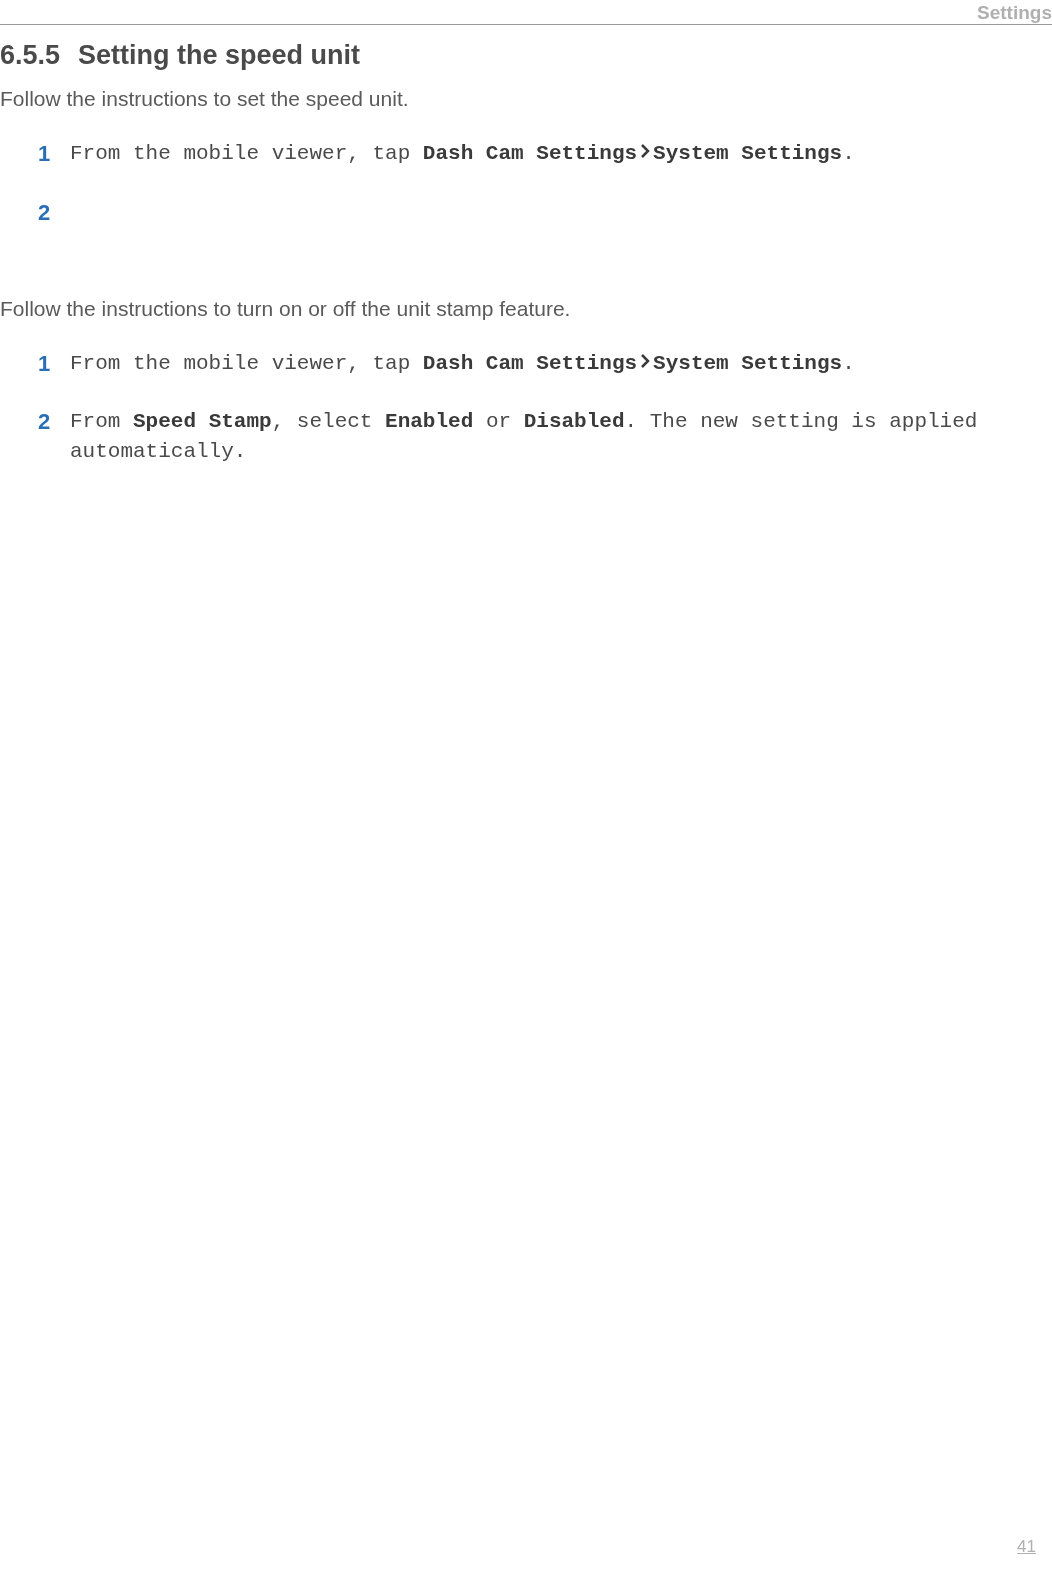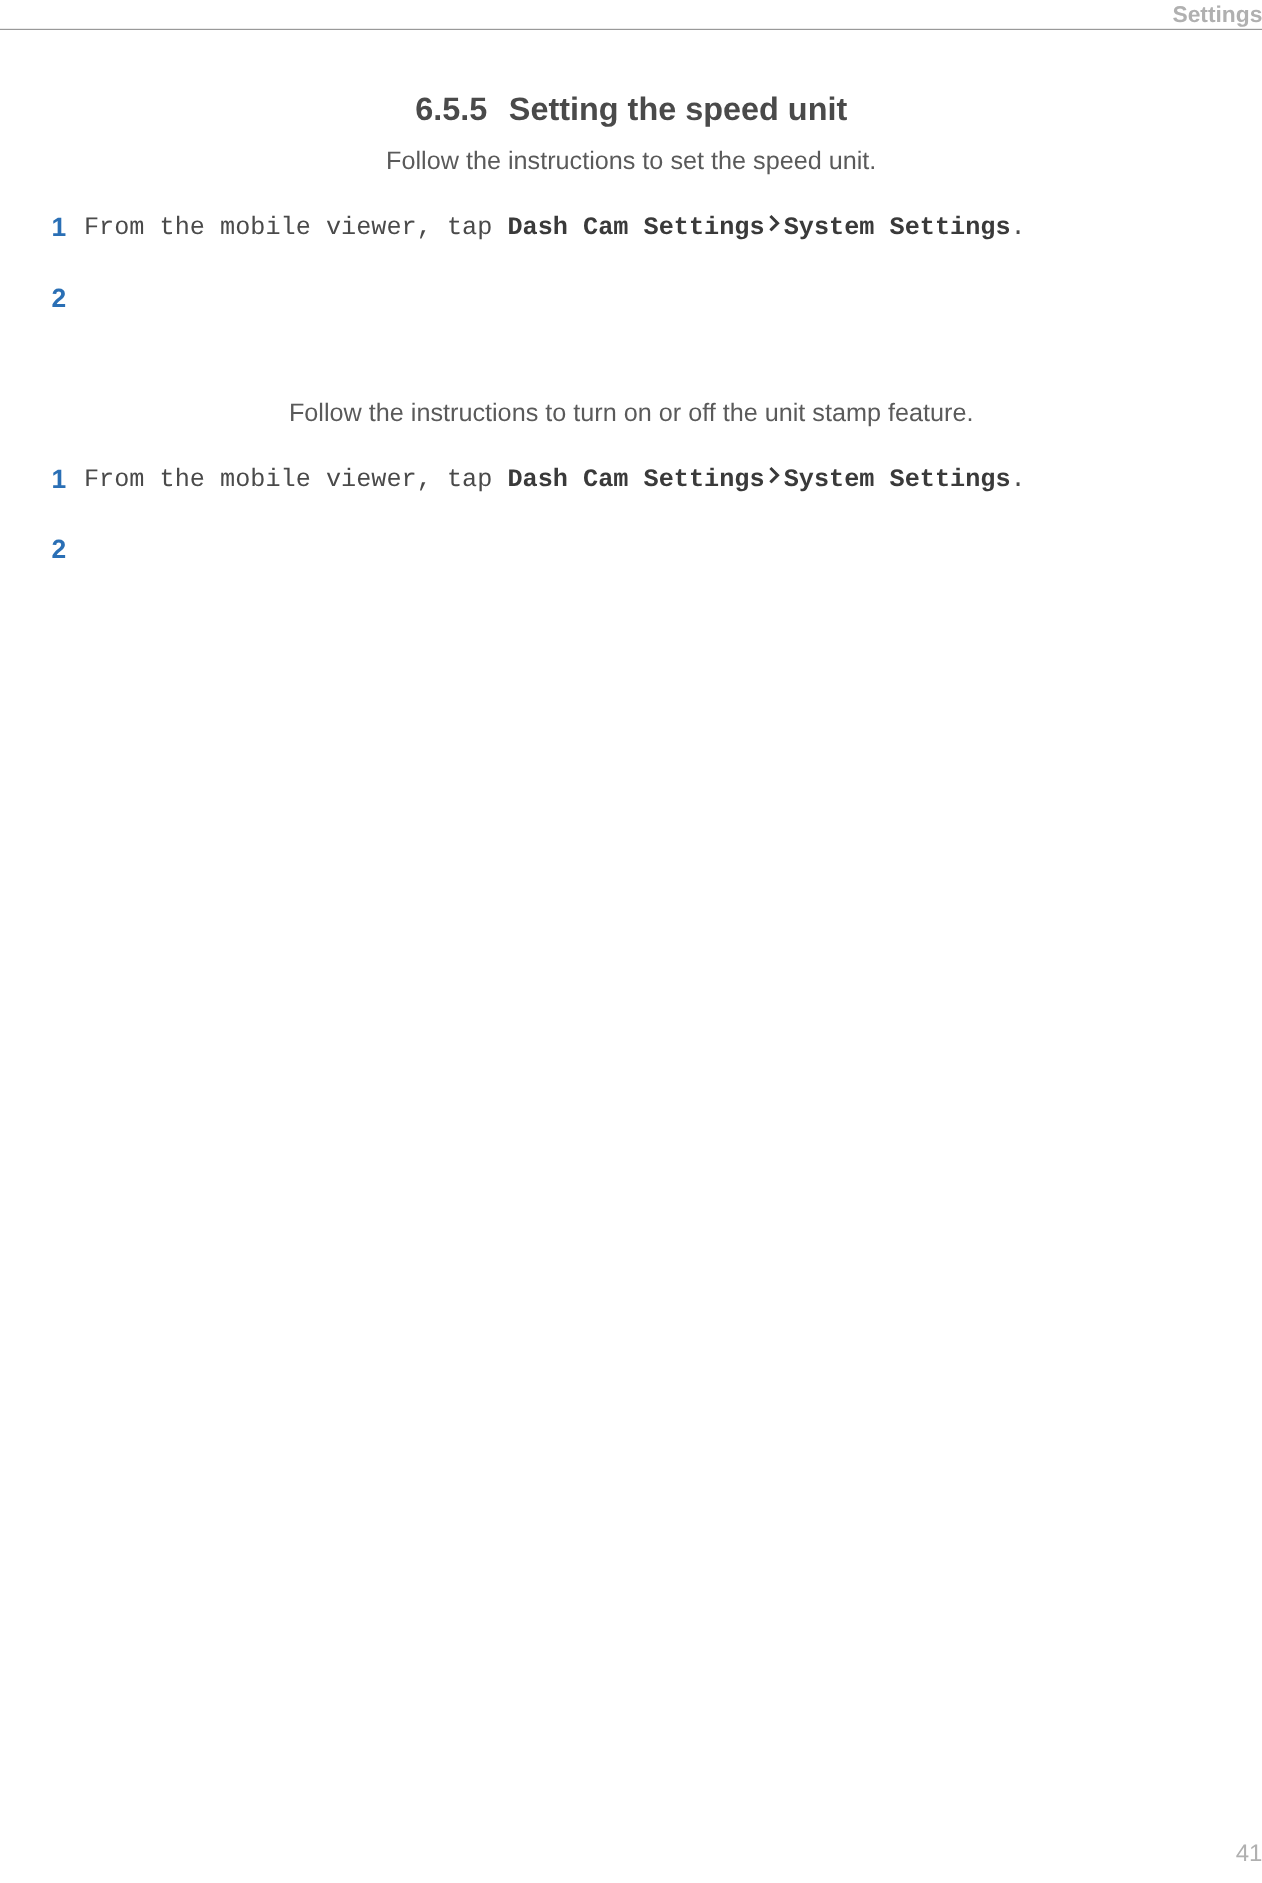--- a/index.html
+++ b/index.html
@@ -21,22 +21,21 @@
     }
     .header-label {
       position: absolute;
       top: 2px;
       right: 0;
       font-size: 19px;
       color: #b0b0b0;
       font-weight: 700;
     }
     .content {
-      padding-top: 76px;
-      text-align: center;
+      padding-top: 40px;
     }
     .section-title {
       font-size: 27px;
       font-weight: 700;
       color: #4a4a4a;
       margin-bottom: 16px;
     }
     .section-num {
       display: inline-block;
       margin-right: 18px;
@@ -72,23 +71,24 @@
     .chev {
       display: inline-block;
       vertical-align: middle;
       margin: 0 2px;
       position: relative;
       top: -1px;
     }
     .page-num {
       position: absolute;
       bottom: 12px;
-      right: 0;
-      font-size: 20px;
+      right: 16px;
+      font-size: 17px;
       color: #b0b0b0;
+      text-decoration: underline;
     }
   </style>
 </head>
 <body>
 
 <div class="header-line"></div>
 <div class="header-label">Settings</div>
 
 <div class="content">
 
@@ -115,18 +115,21 @@
     <div class="step">
       <span class="step-num">1</span>
       <span class="step-text">
         <span>From the mobile viewer, tap </span><span class="b">Dash Cam Settings</span><span class="b chev"><svg width="12" height="14" viewBox="0 0 12 14">
               <path d="M3 1 L9 7 L3 13" stroke="#3a3a3a" stroke-width="2.5" fill="none"></path>
             </svg></span><span class="b">System Settings</span><span>.</span>
       </span>
     </div>
     <div class="step">
       <span class="step-num">2</span>
+      <span class="step-text">
+        <span>From </span><span class="b">Speed Stamp</span><span>, select </span><span class="b">Enabled</span><span> or </span><span class="b">Disabled</span><span>. The new setting is applied automatically.</span>
+      </span>
     </div>
   </div>
 
 </div>
 
 <div class="page-num">41</div>
 
 </body></html>

